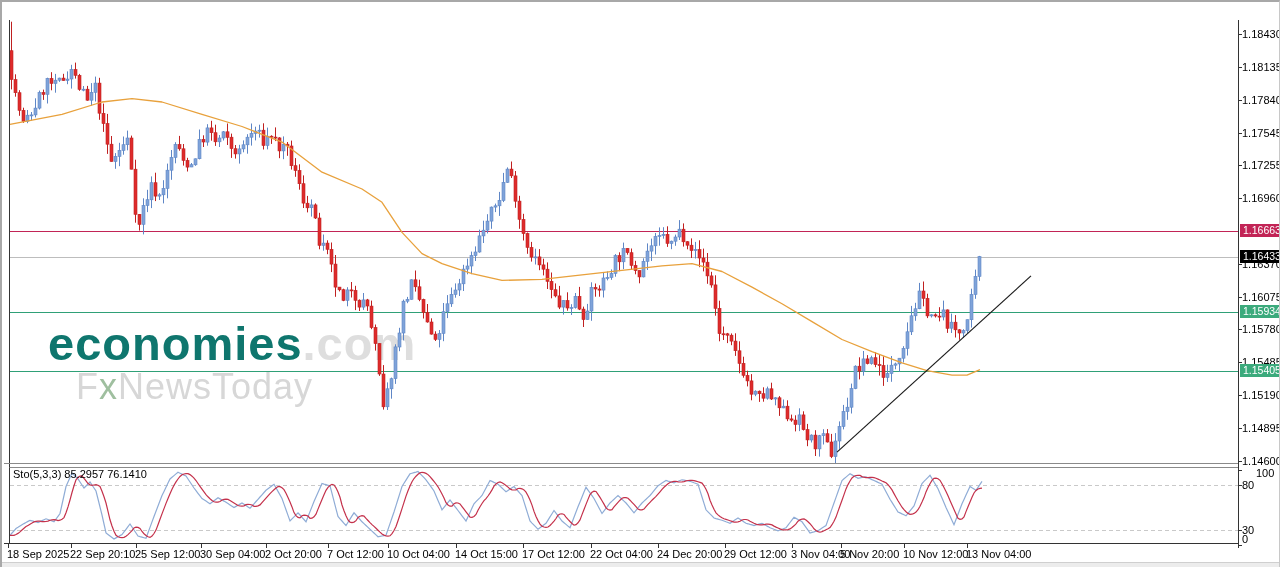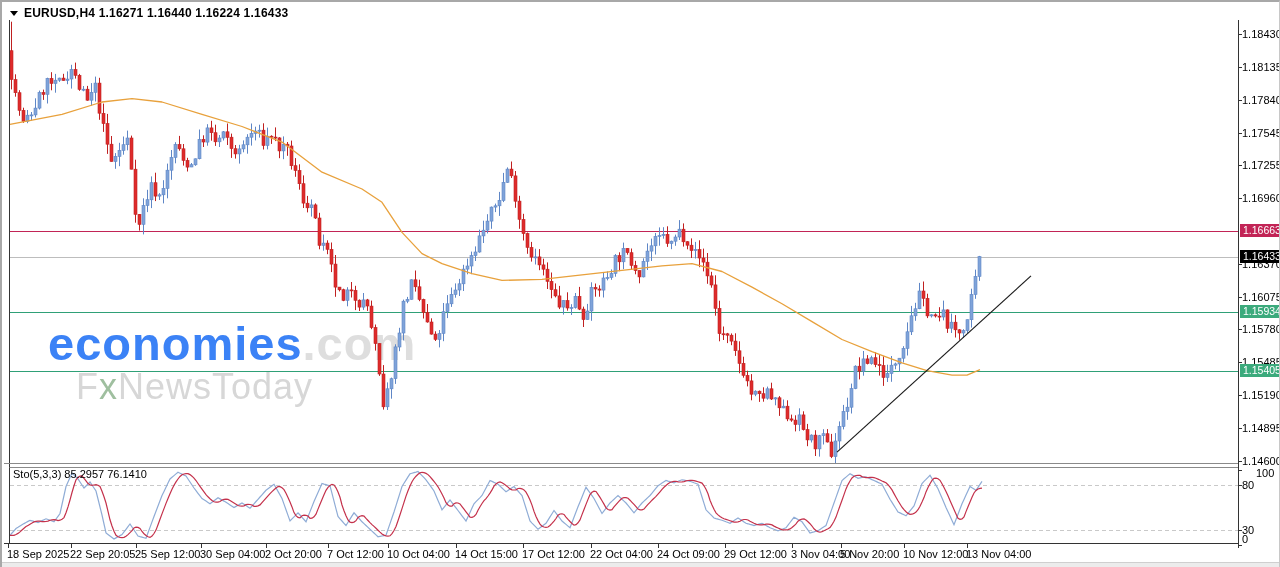--- a/index.html
+++ b/index.html
@@ -8,40 +8,36 @@
     font-family:"Liberation Sans", sans-serif; color:#000;
     border-top:2px solid #a8a8a8; border-left:2px solid #a8a8a8; border-right:1px solid #c8c8c8;
     box-sizing:border-box;
   }
   .titlebar{position:absolute; left:8px; top:4px; z-index:5; display:flex; align-items:center; gap:6px;}
   .tri{width:0;height:0;border-left:4px solid transparent;border-right:4px solid transparent;border-top:5px solid #000; display:inline-block; cursor:pointer;}
   .tt{font-size:12px; font-weight:bold; letter-spacing:0.2px;}
   svg#chart-svg{position:absolute; left:0; top:0; z-index:2;}
   .wm{position:absolute; left:46px; top:318px; z-index:1; line-height:1; user-select:none;}
   .wm1{font-size:47px; font-weight:bold; letter-spacing:1px;}
-  .wm-econ{color:#3b82f6;}
+  .wm-econ{color:#0f766e;}
   .wm-com{color:#dedede;text-align:center;}
   .wm2{font-size:36px; font-weight:normal; color:#d7d7d7; margin-top:2px; margin-left:28px; letter-spacing:1px;}
   .wm-x{color:#9fbf9f;}
   .sto-label{position:absolute; left:11px; top:466px; z-index:5; font-size:11px;}
   .ptick{position:absolute; left:1240px; width:44px; height:12px; font-size:11px; line-height:12px; z-index:4;}
   .plabel{position:absolute; left:1238px; width:42px; height:13px; font-size:10.5px; line-height:13px; color:#fff; padding-left:3px; z-index:5; box-sizing:border-box;}
   .stick{position:absolute; left:1240px; width:30px; height:10px; font-size:11px; line-height:10px; z-index:4;}
   .tlabel{position:absolute; top:546px; height:12px; font-size:11px; line-height:12px; white-space:nowrap; z-index:4;}
   .bottom-strip{position:absolute; left:0; top:560px; width:1280px; height:7px; background:#ececec; border-top:1px solid #cfcfcf; z-index:3;}
 </style>
 </head>
 <body>
 
 <div class="win">
 
-  <div class="titlebar">
-    <span class="tri"></span>
-    <span class="tt">EURUSD,H4  1.16271 1.16440 1.16224 1.16433</span>
-  </div>
 
   <div class="wm">
     <div class="wm1"><span class="wm-econ">economies</span><span class="wm-com">.com</span></div>
     <div class="wm2"><span>F</span><span class="wm-x">x</span><span>NewsToday</span></div>
   </div>
 
   <svg id="chart-svg" width="1280" height="567">
       <g>
         <line x1="8" y1="229.5" x2="1236" y2="229.5" stroke="#C22456" stroke-width="1"></line>
         <line x1="8" y1="255.5" x2="1236" y2="255.5" stroke="#BDBDBD" stroke-width="1"></line>
@@ -612,30 +608,30 @@
       <div class="plabel" style="top: 362px; background: rgb(59, 170, 124);">1.15405</div>
     </div>
   <div id="sto-axis">
       <div class="stick" style="top: 466px; margin-left: 14px;">100</div>
       <div class="stick" style="top: 478px;">80</div>
       <div class="stick" style="top: 523px;">30</div>
       <div class="stick" style="top: 532px;">0</div>
     </div>
   <div id="time-axis">
       <div class="tlabel" style="left: 5px;">18 Sep 2025</div>
-      <div class="tlabel" style="left: 68px;">22 Sep 20:05</div>
+      <div class="tlabel" style="left: 68px;">22 Sep 20:10</div>
       <div class="tlabel" style="left: 133px;">25 Sep 12:00</div>
       <div class="tlabel" style="left: 198px;">30 Sep 04:00</div>
       <div class="tlabel" style="left: 263px;">2 Oct 20:00</div>
       <div class="tlabel" style="left: 325px;">7 Oct 12:00</div>
       <div class="tlabel" style="left: 385px;">10 Oct 04:00</div>
       <div class="tlabel" style="left: 453px;">14 Oct 15:00</div>
       <div class="tlabel" style="left: 520px;">17 Oct 12:00</div>
       <div class="tlabel" style="left: 588px;">22 Oct 04:00</div>
-      <div class="tlabel" style="left: 655px;">24 Oct 09:00</div>
+      <div class="tlabel" style="left: 655px;">24 Dec 20:00</div>
       <div class="tlabel" style="left: 722px;">29 Oct 12:00</div>
       <div class="tlabel" style="left: 789px;">3 Nov 04:00</div>
       <div class="tlabel" style="left: 838px;">5 Nov 20:00</div>
       <div class="tlabel" style="left: 901px;">10 Nov 12:00</div>
       <div class="tlabel" style="left: 964px;">13 Nov 04:00</div>
     </div>
 
   <div class="bottom-strip"></div>
 </div>
 

